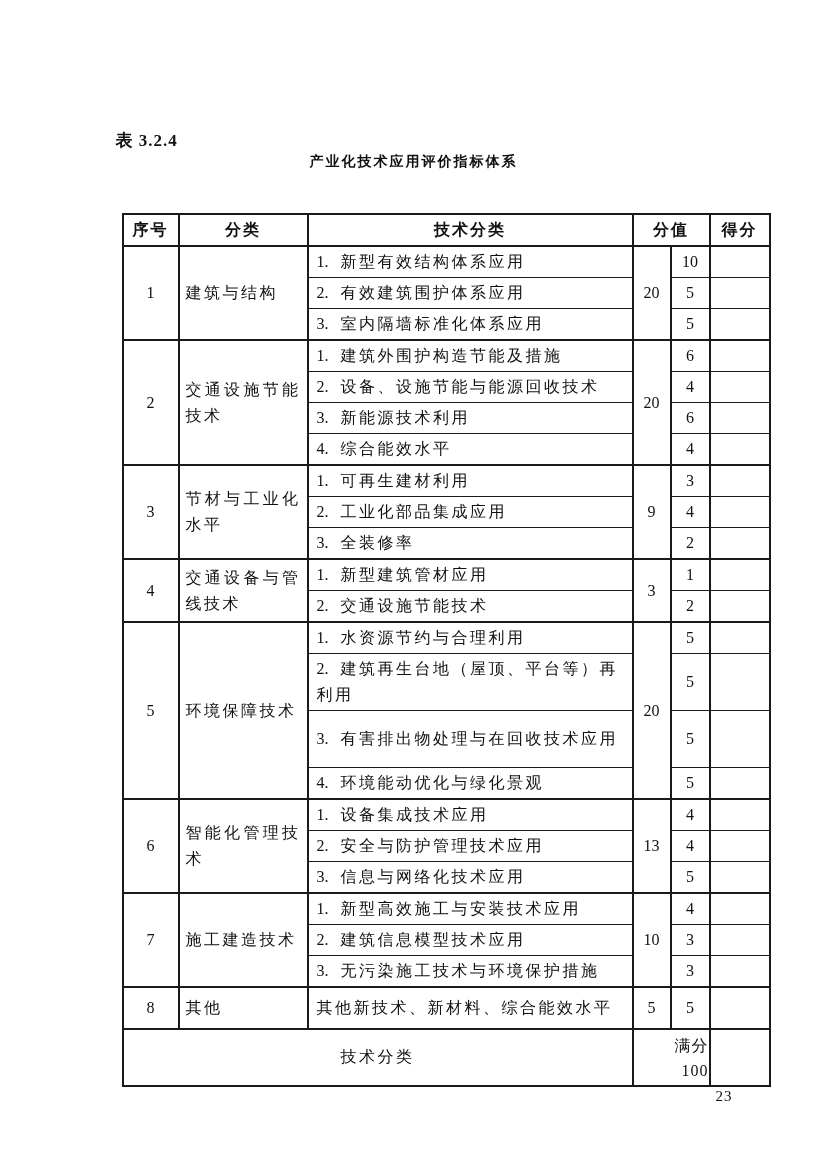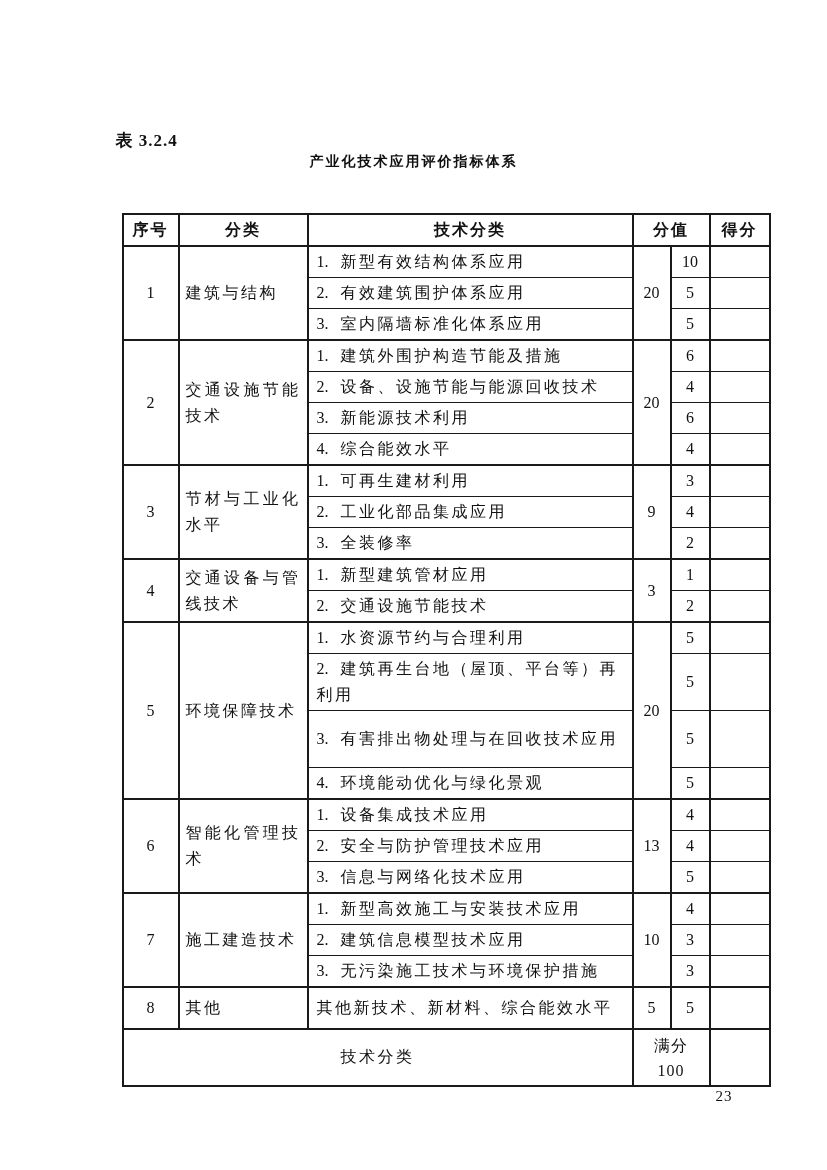--- a/index.html
+++ b/index.html
@@ -61,21 +61,21 @@
   }
   td.item {
     text-align: left;
     padding: 2px 6px 2px 8px;
     letter-spacing: 2.5px;
     line-height: 26px;
   }
   td.item .inum { letter-spacing: 0; margin-right: 12px; }
   td.score { text-align: center; letter-spacing: 0; }
   td.fullscore { text-align: center; letter-spacing: 1px; }
-  td.fullscore span { display: block; line-height: 25px; }
+  td.fullscore span { display: block; line-height: 25px; text-align: right; }
   .page-number {
     position: absolute; left: 684px; top: 1088px;
     font-size: 15px; letter-spacing: 1px; text-align: center;
   }
 </style>
 </head>
 <body>
 
 <div class="page">
 

